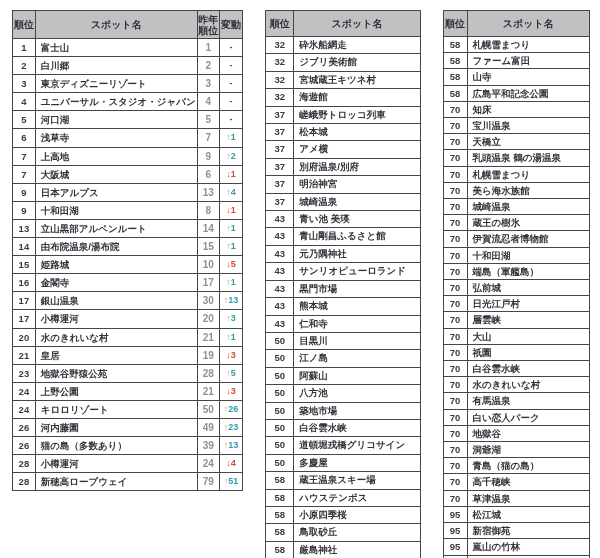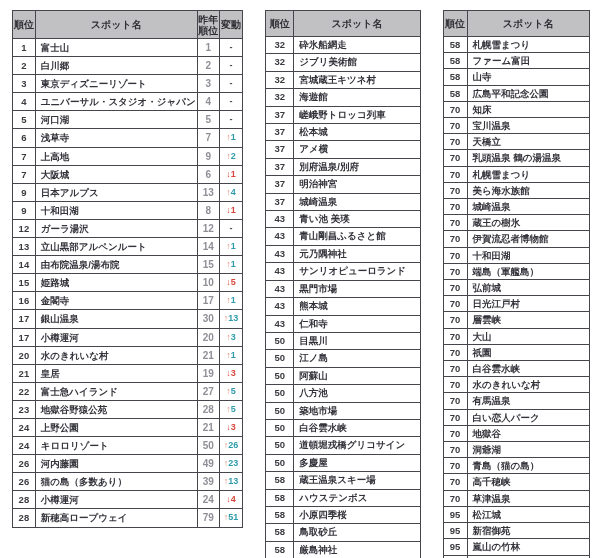--- a/index.html
+++ b/index.html
@@ -107,26 +107,20 @@
             <td class="c-prev">13</td>
             <td class="c-change"><span class="arrow-up">↑</span><span class="val-up">4</span></td>
           </tr>
           <tr>
             <td class="c-rank">9</td>
             <td class="c-spot">十和田湖</td>
             <td class="c-prev">8</td>
             <td class="c-change"><span class="arrow-down">↓</span><span class="val-down">1</span></td>
           </tr>
           <tr>
-            <td class="c-rank">12</td>
-            <td class="c-spot">ガーラ湯沢</td>
-            <td class="c-prev">12</td>
-            <td class="c-change"><span class="dash">-</span></td>
-          </tr>
-          <tr>
             <td class="c-rank">13</td>
             <td class="c-spot">立山黒部アルペンルート</td>
             <td class="c-prev">14</td>
             <td class="c-change"><span class="arrow-up">↑</span><span class="val-up">1</span></td>
           </tr>
           <tr>
             <td class="c-rank">14</td>
             <td class="c-spot">由布院温泉/湯布院</td>
             <td class="c-prev">15</td>
             <td class="c-change"><span class="arrow-up">↑</span><span class="val-up">1</span></td>
@@ -159,26 +153,20 @@
             <td class="c-rank">20</td>
             <td class="c-spot">水のきれいな村</td>
             <td class="c-prev">21</td>
             <td class="c-change"><span class="arrow-up">↑</span><span class="val-up">1</span></td>
           </tr>
           <tr>
             <td class="c-rank">21</td>
             <td class="c-spot">皇居</td>
             <td class="c-prev">19</td>
             <td class="c-change"><span class="arrow-down">↓</span><span class="val-down">3</span></td>
-          </tr>
-          <tr>
-            <td class="c-rank">22</td>
-            <td class="c-spot">富士急ハイランド</td>
-            <td class="c-prev">27</td>
-            <td class="c-change"><span class="arrow-up">↑</span><span class="val-up">5</span></td>
           </tr>
           <tr>
             <td class="c-rank">23</td>
             <td class="c-spot">地獄谷野猿公苑</td>
             <td class="c-prev">28</td>
             <td class="c-change"><span class="arrow-up">↑</span><span class="val-up">5</span></td>
           </tr>
           <tr>
             <td class="c-rank">24</td>
             <td class="c-spot">上野公園</td>

